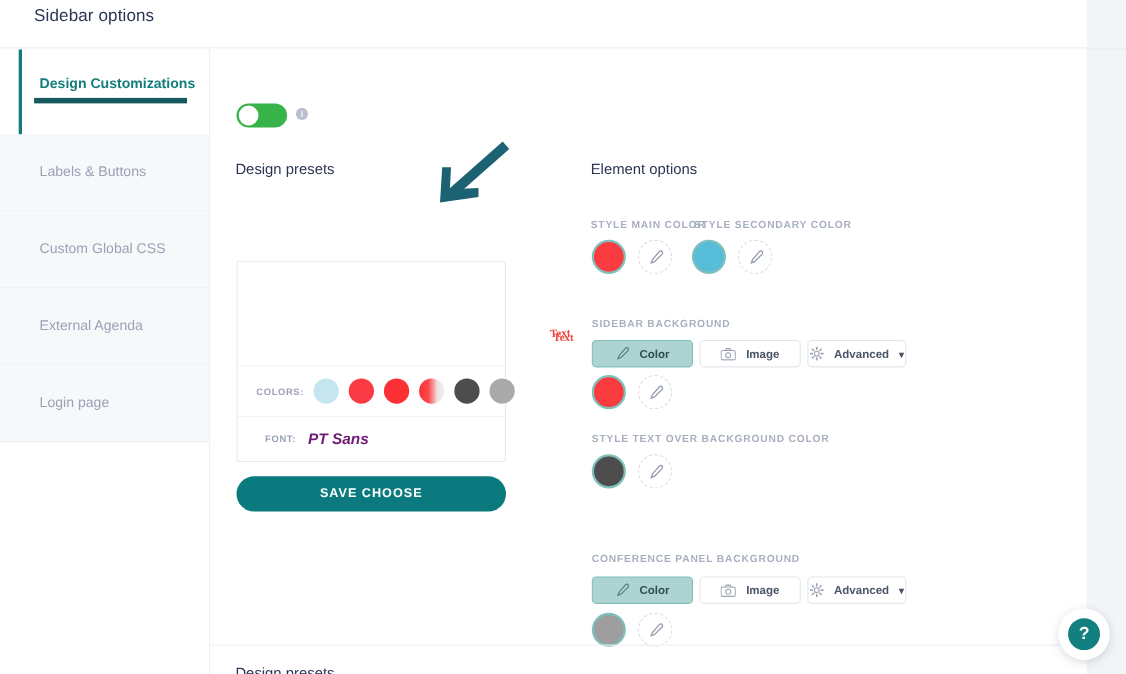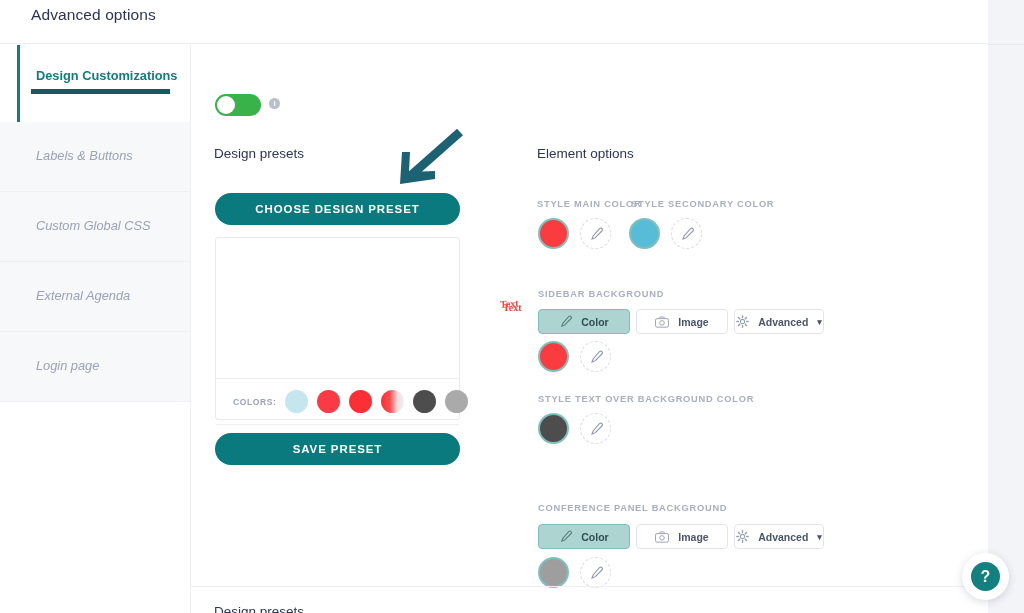--- a/index.html
+++ b/index.html
@@ -40,21 +40,21 @@
   .tab.active {
     background: #ffffff; border-bottom: none;
     color: #127d7c; font-weight: bold;
     align-items: flex-start; padding-top: 22px;
   }
   .tab.active .tab-underline {
     position: absolute; left: 31px; top: 44px; width: 139px; height: 5px;
     background: #16595f;
   }
   .tab.h77 { height: 77px; }
-  .tab.h70 { height: 70px; font-style: italic; }
+  .tab.h70 { height: 70px; }
   .tab.h79 { height: 79px; }
 
   
   .main {
     position: absolute; left: 190px; top: 45px; width: 798px; height: 568px;
     background: #ffffff; border-left: 1px solid #eef0f4;
   }
   .right-gutter {
     position: absolute; left: 988px; top: 0; width: 36px; height: 613px;
     background: #f2f4f7;
@@ -102,21 +102,21 @@
   .btn-save   { left: 215px; top: 433px; width: 245px; height: 32px; }
 
   
   .preset-card {
     position: absolute; left: 215px; top: 237px; width: 245px; height: 183px;
     background: #ffffff; border: 1px solid #e6e9ee; border-radius: 3px;
   }
   .preset-preview { height: 94px; }
   .preset-colors {
     height: 46px; border-top: 1px solid #eef0f4;
-    display: flex; align-items: center; padding-left: 17px; gap: 9px; margin-top: 46px;
+    display: flex; align-items: center; padding-left: 17px; gap: 9px;
   }
   .lbl-small {
     font-size: 8.5px; font-weight: bold; color: #9aa2b6; letter-spacing: .6px;
   }
   .swatch { width: 23px; height: 23px; border-radius: 50%; flex: none; }
   .preset-font {
     height: 41px; border-top: 1px solid #eef0f4;
     display: flex; align-items: center; padding-left: 25px; gap: 11px;
   }
   .font-name { font-size: 14px; font-weight: bold; color: #701a75; font-style: italic; }
@@ -181,21 +181,21 @@
     font-size: 16px; font-weight: bold;
     display: flex; align-items: center; justify-content: center;
   }
 </style>
 </head>
 <body>
 
 <div class="screen">
 
   <div class="header">
-    <div class="header-title">Advanced options</div>
+    <div class="header-title">Sidebar options</div>
   </div>
 
   <div class="rail">
     <div class="tab active h77">
       <span>Design Customizations</span>
       <span class="tab-underline"></span>
     </div>
     <div class="tab h70">
       <span>Labels &amp; Buttons</span>
     </div>
@@ -221,40 +221,39 @@
   <div class="sec-title t-presets">Design presets</div>
   <div class="sec-title t-elements">Element options</div>
 
   <div class="arrow-anno">
     <svg width="76" height="60" viewBox="0 0 76 60">
       <path d="M72 4 L20 50" stroke="#1d6273" stroke-width="9" fill="none"></path>
       <path d="M12 56 L14 24 L22 24 L21 44 L47 43 L47 51 Z" fill="#1d6273"></path>
     </svg>
   </div>
 
-  <button class="btn-primary btn-choose">CHOOSE DESIGN PRESET</button>
 
   <div class="preset-card">
     <div class="preset-preview"></div>
     <div class="preset-colors">
       <span class="lbl-small">COLORS:</span>
       <span class="swatch" style="background:#c5e6ef"></span>
       <span class="swatch" style="background:#fa3b46"></span>
       <span class="swatch" style="background:#fb2f34"></span>
       <span class="swatch" style="background:linear-gradient(90deg,#fb2f34 0%,#fb4b4f 38%,#f0dfe0 72%,#eef2f5 100%)"></span>
       <span class="swatch" style="background:#4d4d4d"></span>
       <span class="swatch" style="background:#aaaaaa"></span>
     </div>
     <div class="preset-font">
       <span class="lbl-small">FONT:</span>
       <span class="font-name">PT Sans</span>
     </div>
   </div>
 
-  <button class="btn-primary btn-save">SAVE PRESET</button>
+  <button class="btn-primary btn-save">SAVE CHOOSE</button>
 
   <div class="fld-label" style="left:537px; top:199px;">STYLE MAIN COLOR</div>
   <div class="color-dot" style="left:538px; top:218px; background:#fa3c41;"></div>
   <div class="dropper" style="left:580px; top:218px;">
     <svg width="14" height="14" viewBox="0 0 14 14">
         <path d="M10.5 1.6a1.7 1.7 0 0 1 2.4 2.4L6 10.9 3 12l1.1-3z" fill="none" stroke="#8e97a8" stroke-width="1.1"></path>
       </svg>
   </div>
 
   <div class="fld-label" style="left:631px; top:199px;">STYLE SECONDARY COLOR</div>

